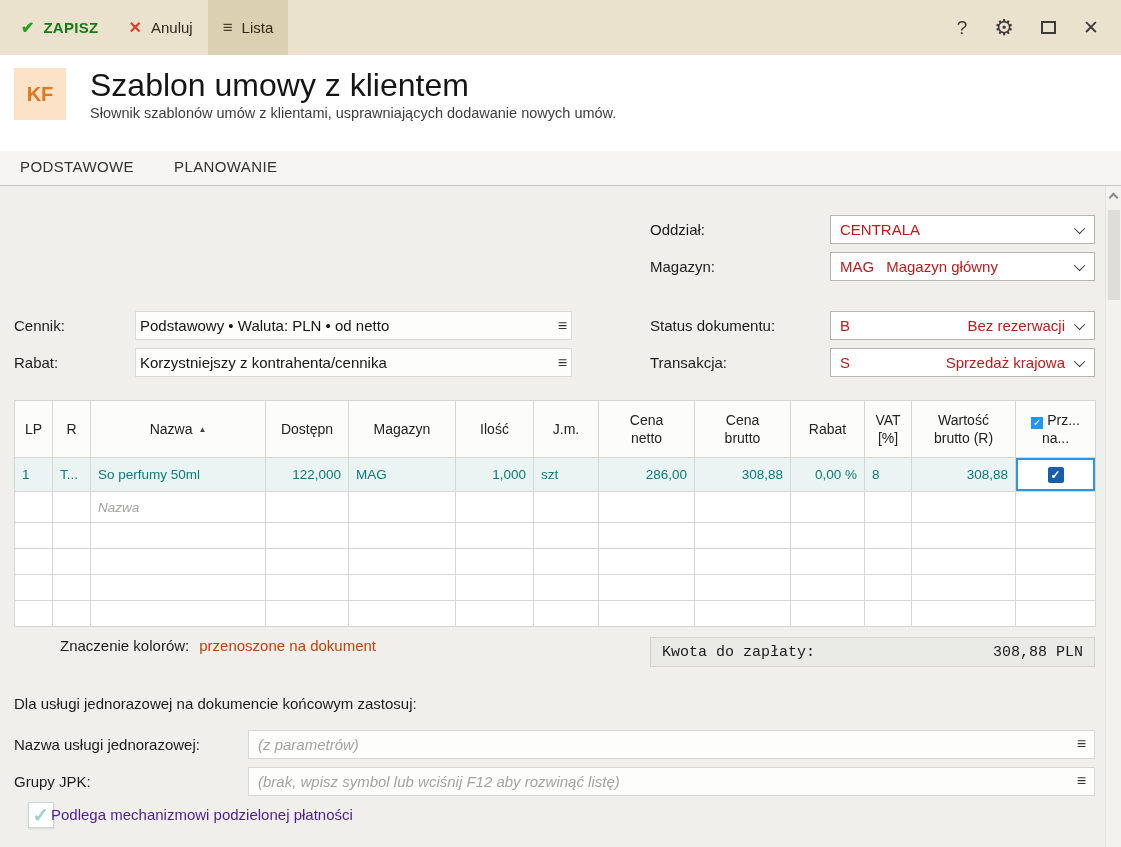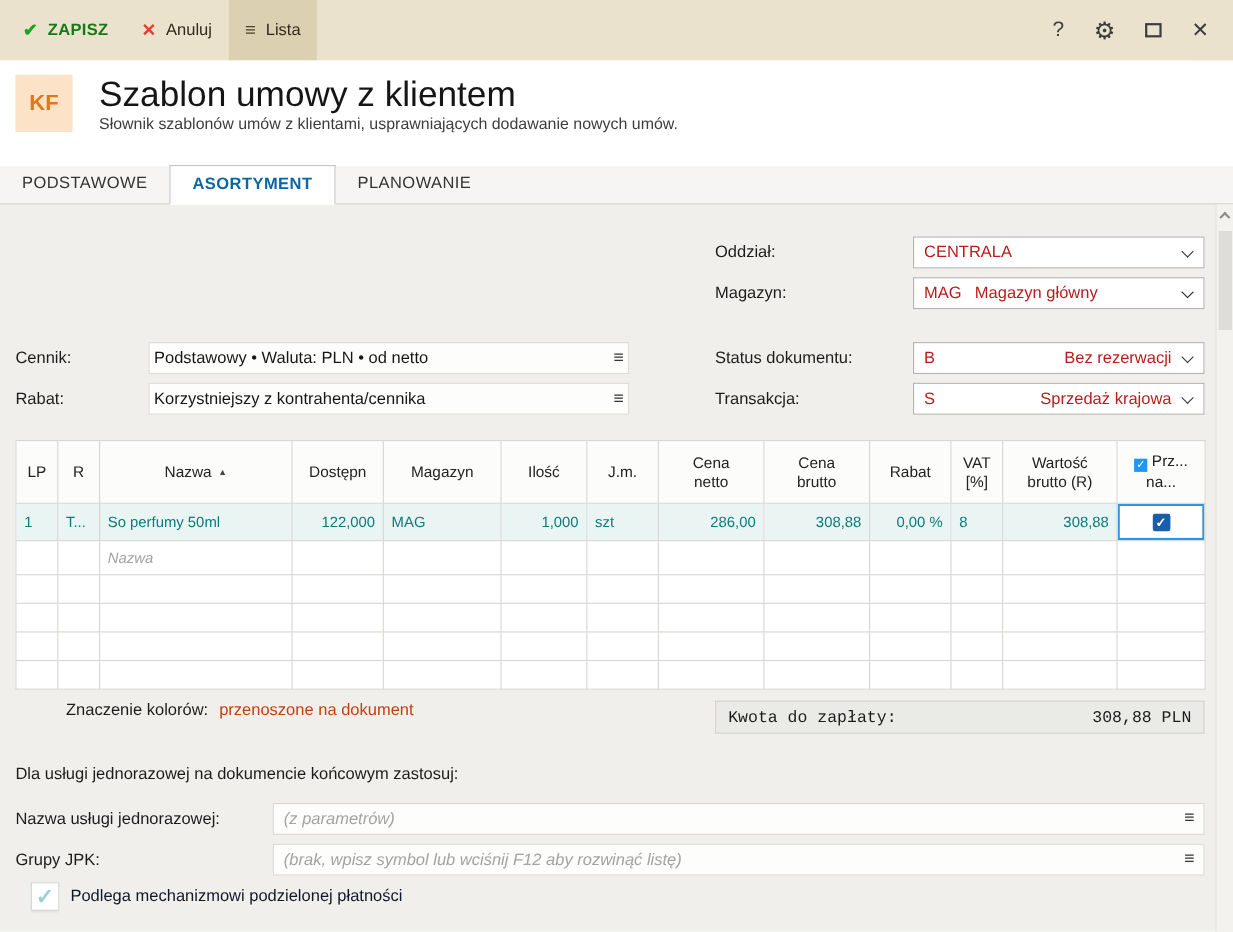--- a/index.html
+++ b/index.html
@@ -69,21 +69,21 @@
 
   
   .svc-heading { position:absolute; left:14px; top:509px; font-size:15px; color:#1c1c1c; }
   .input-wrap { position:absolute; left:248px; width:847px; height:29px; }
   .input-wrap input { width:100%; height:100%; border:1px solid #d8d7d4; background:#fdfdfb; padding:0 30px 0 9px; font-size:15px; color:#1c1c1c; font-family:"Liberation Sans", sans-serif; }
   .input-wrap input::placeholder { font-style:italic; color:#a3a3a1; }
   .input-wrap .menu { position:absolute; right:9px; top:5px; color:#333; font-size:16px; font-weight:bold; }
 
   .mpp-box { position:absolute; left:28px; top:616px; width:26px; height:26px; background:#fff; border:1px solid #ccd8d8; box-shadow:0 1px 2px rgba(0,0,0,0.10); display:flex; align-items:center; justify-content:center; }
   .soft-check { color:#9fcfce; font-size:20px; font-weight:bold; }
-  .mpp-label { position:absolute; left:64px; top:616px; line-height:26px; font-size:15px; color:#0f172a; }
+  .mpp-label { position:absolute; left:51px; top:616px; line-height:26px; font-size:15px; color:#4c1d95; }
 
   
   .scrollbar { position:absolute; left:1105px; top:0; width:16px; height:661px; background:#f3f2ef; border-left:1px solid #e4e3e0; }
   .sb-arrow { position:absolute; left:4px; top:8px; width:7px; height:7px; border:solid #8a8a88; border-width:2px 2px 0 0; transform:rotate(-45deg); }
   .sb-thumb { position:absolute; left:2px; top:24px; width:12px; height:90px; background:#dedddA; }
 </style>
 </head>
 <body>
 
 <div class="toolbar">
@@ -109,21 +109,20 @@
 </div>
 
 <div class="pagehead">
   <div class="badge">KF</div>
   <div class="title">Szablon umowy z klientem</div>
   <div class="subtitle">Słownik szablonów umów z klientami, usprawniających dodawanie nowych umów.</div>
 </div>
 
 <div class="tabbar">
   <div class="tab">PODSTAWOWE</div>
-  <div class="tab active">ASORTYMENT</div>
   <div class="tab">PLANOWANIE</div>
 </div>
 
 <div class="content">
 
   <span class="flabel" style="left:650px; top:29px;">Oddział:</span>
   <div class="dropdown" style="left:830px; top:29px;">
     <span>CENTRALA</span>
     <span class="dd-chev dd-chev-auto"></span>
   </div>

